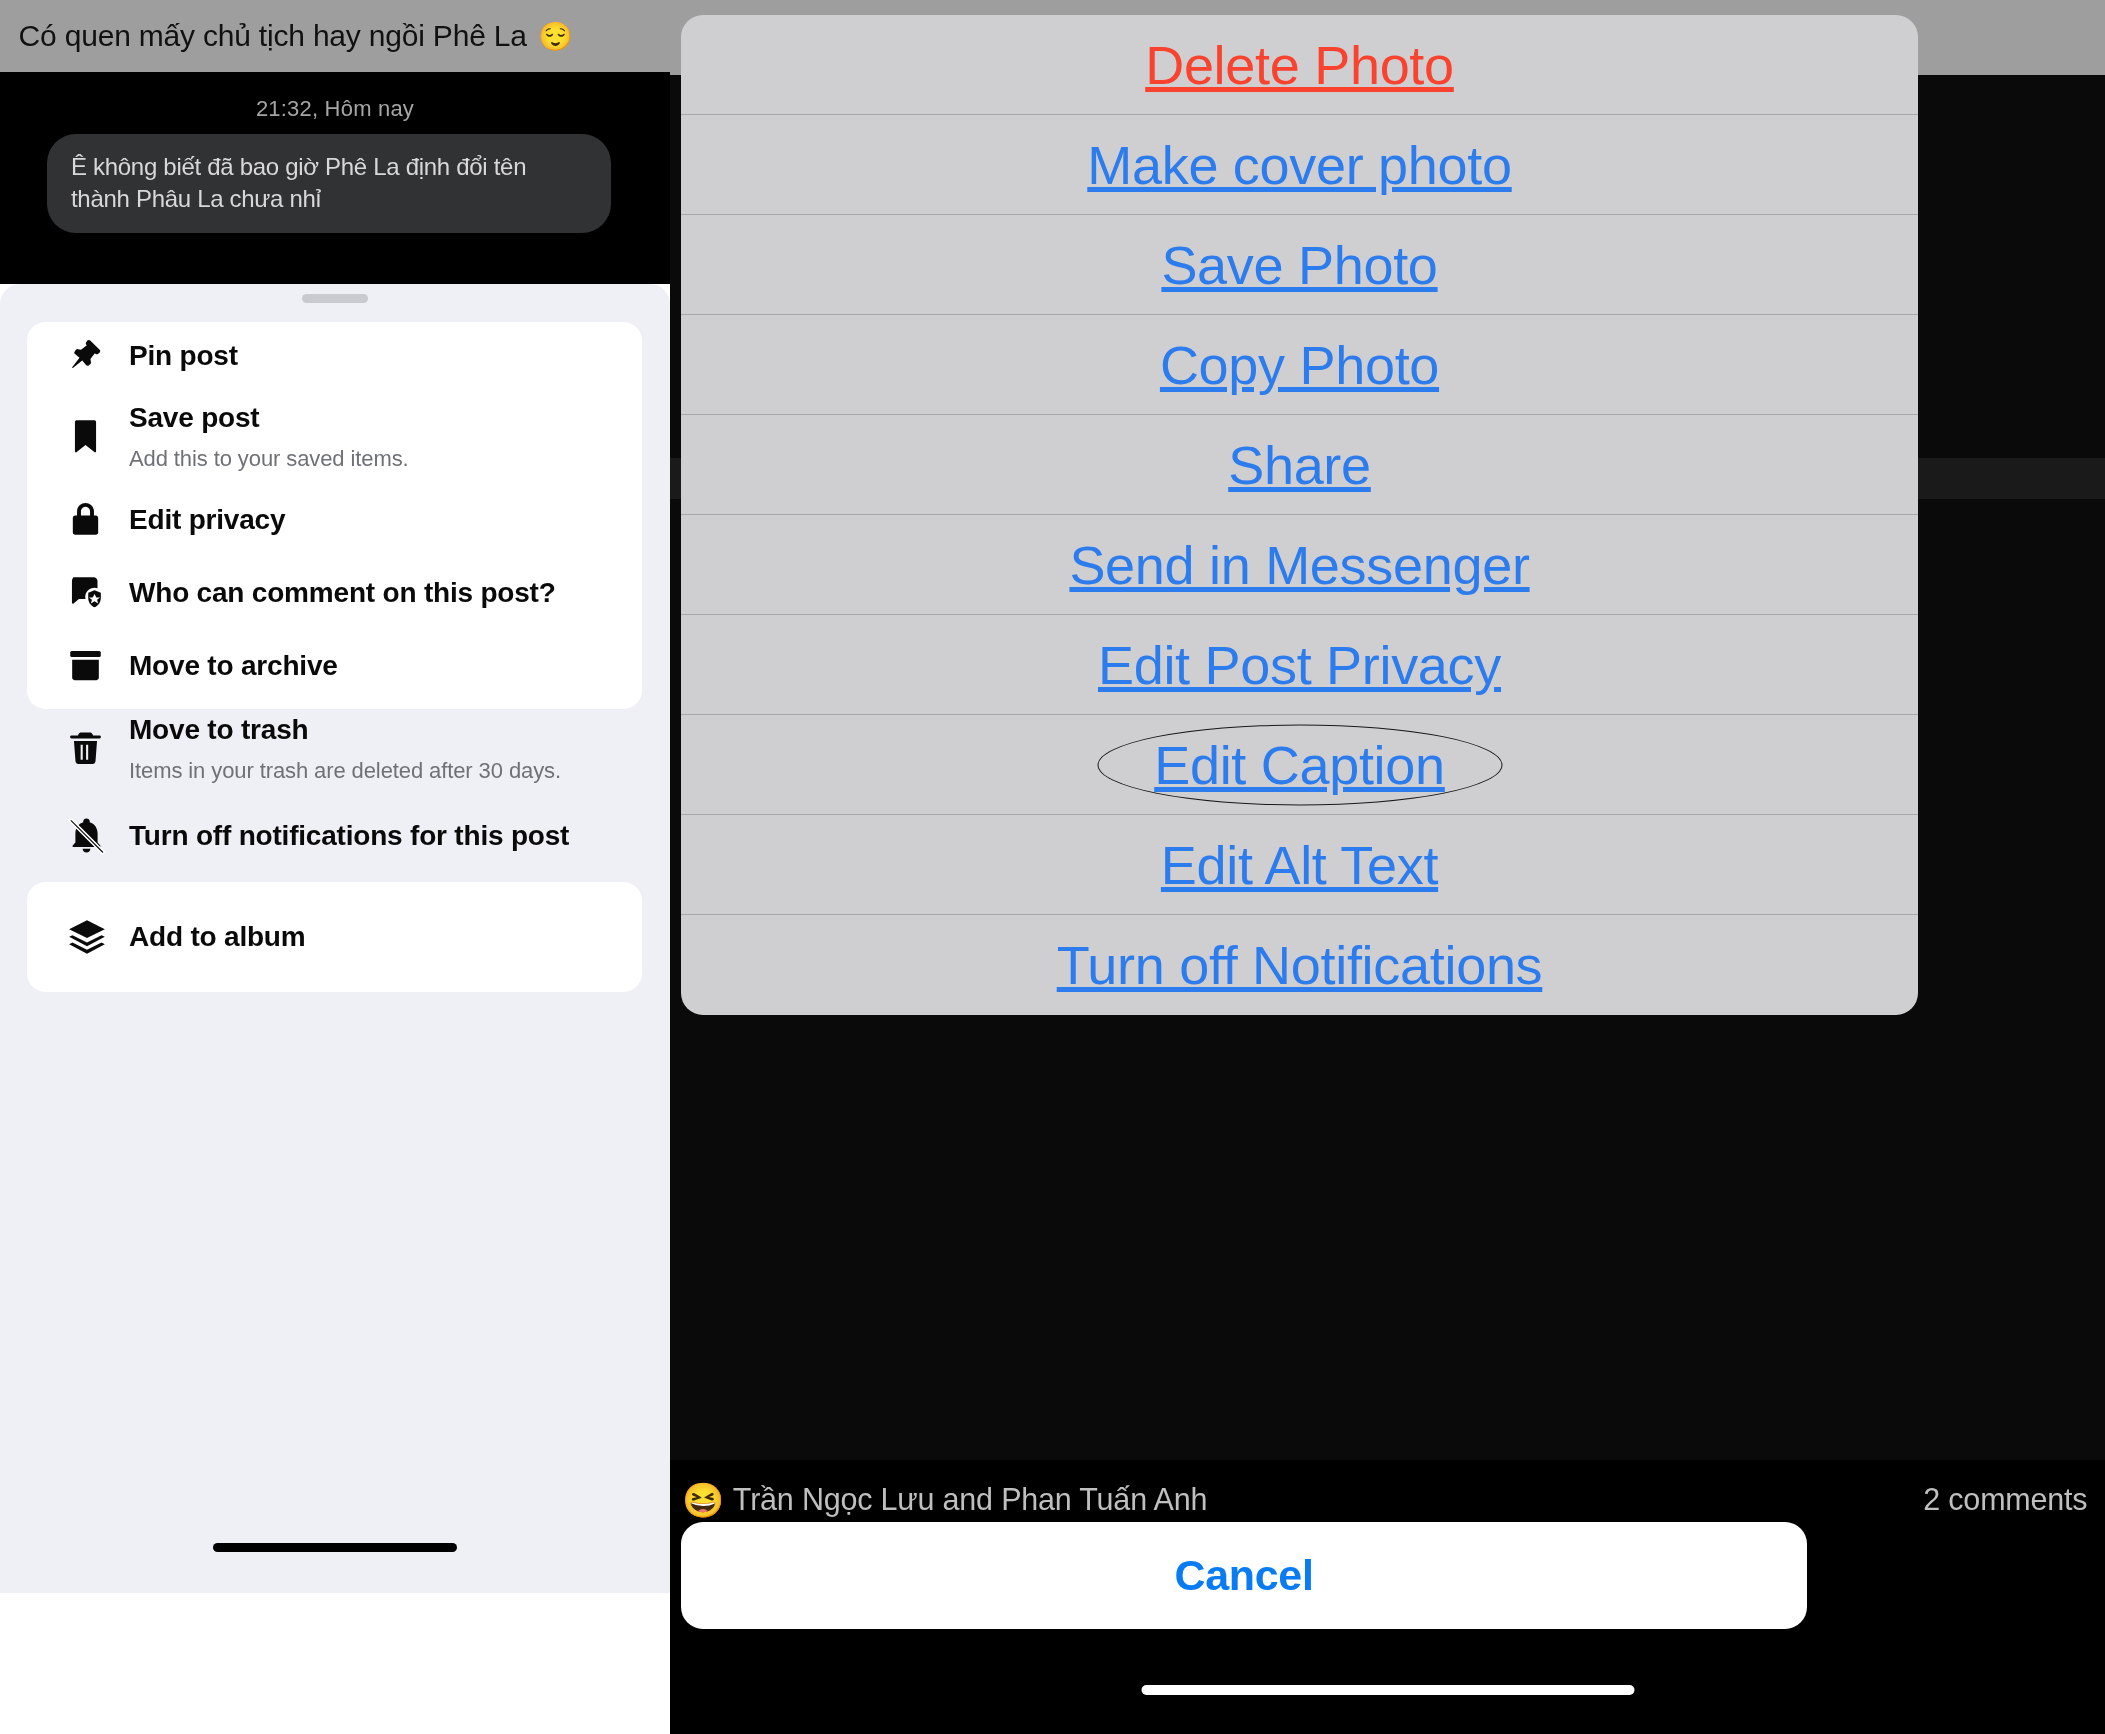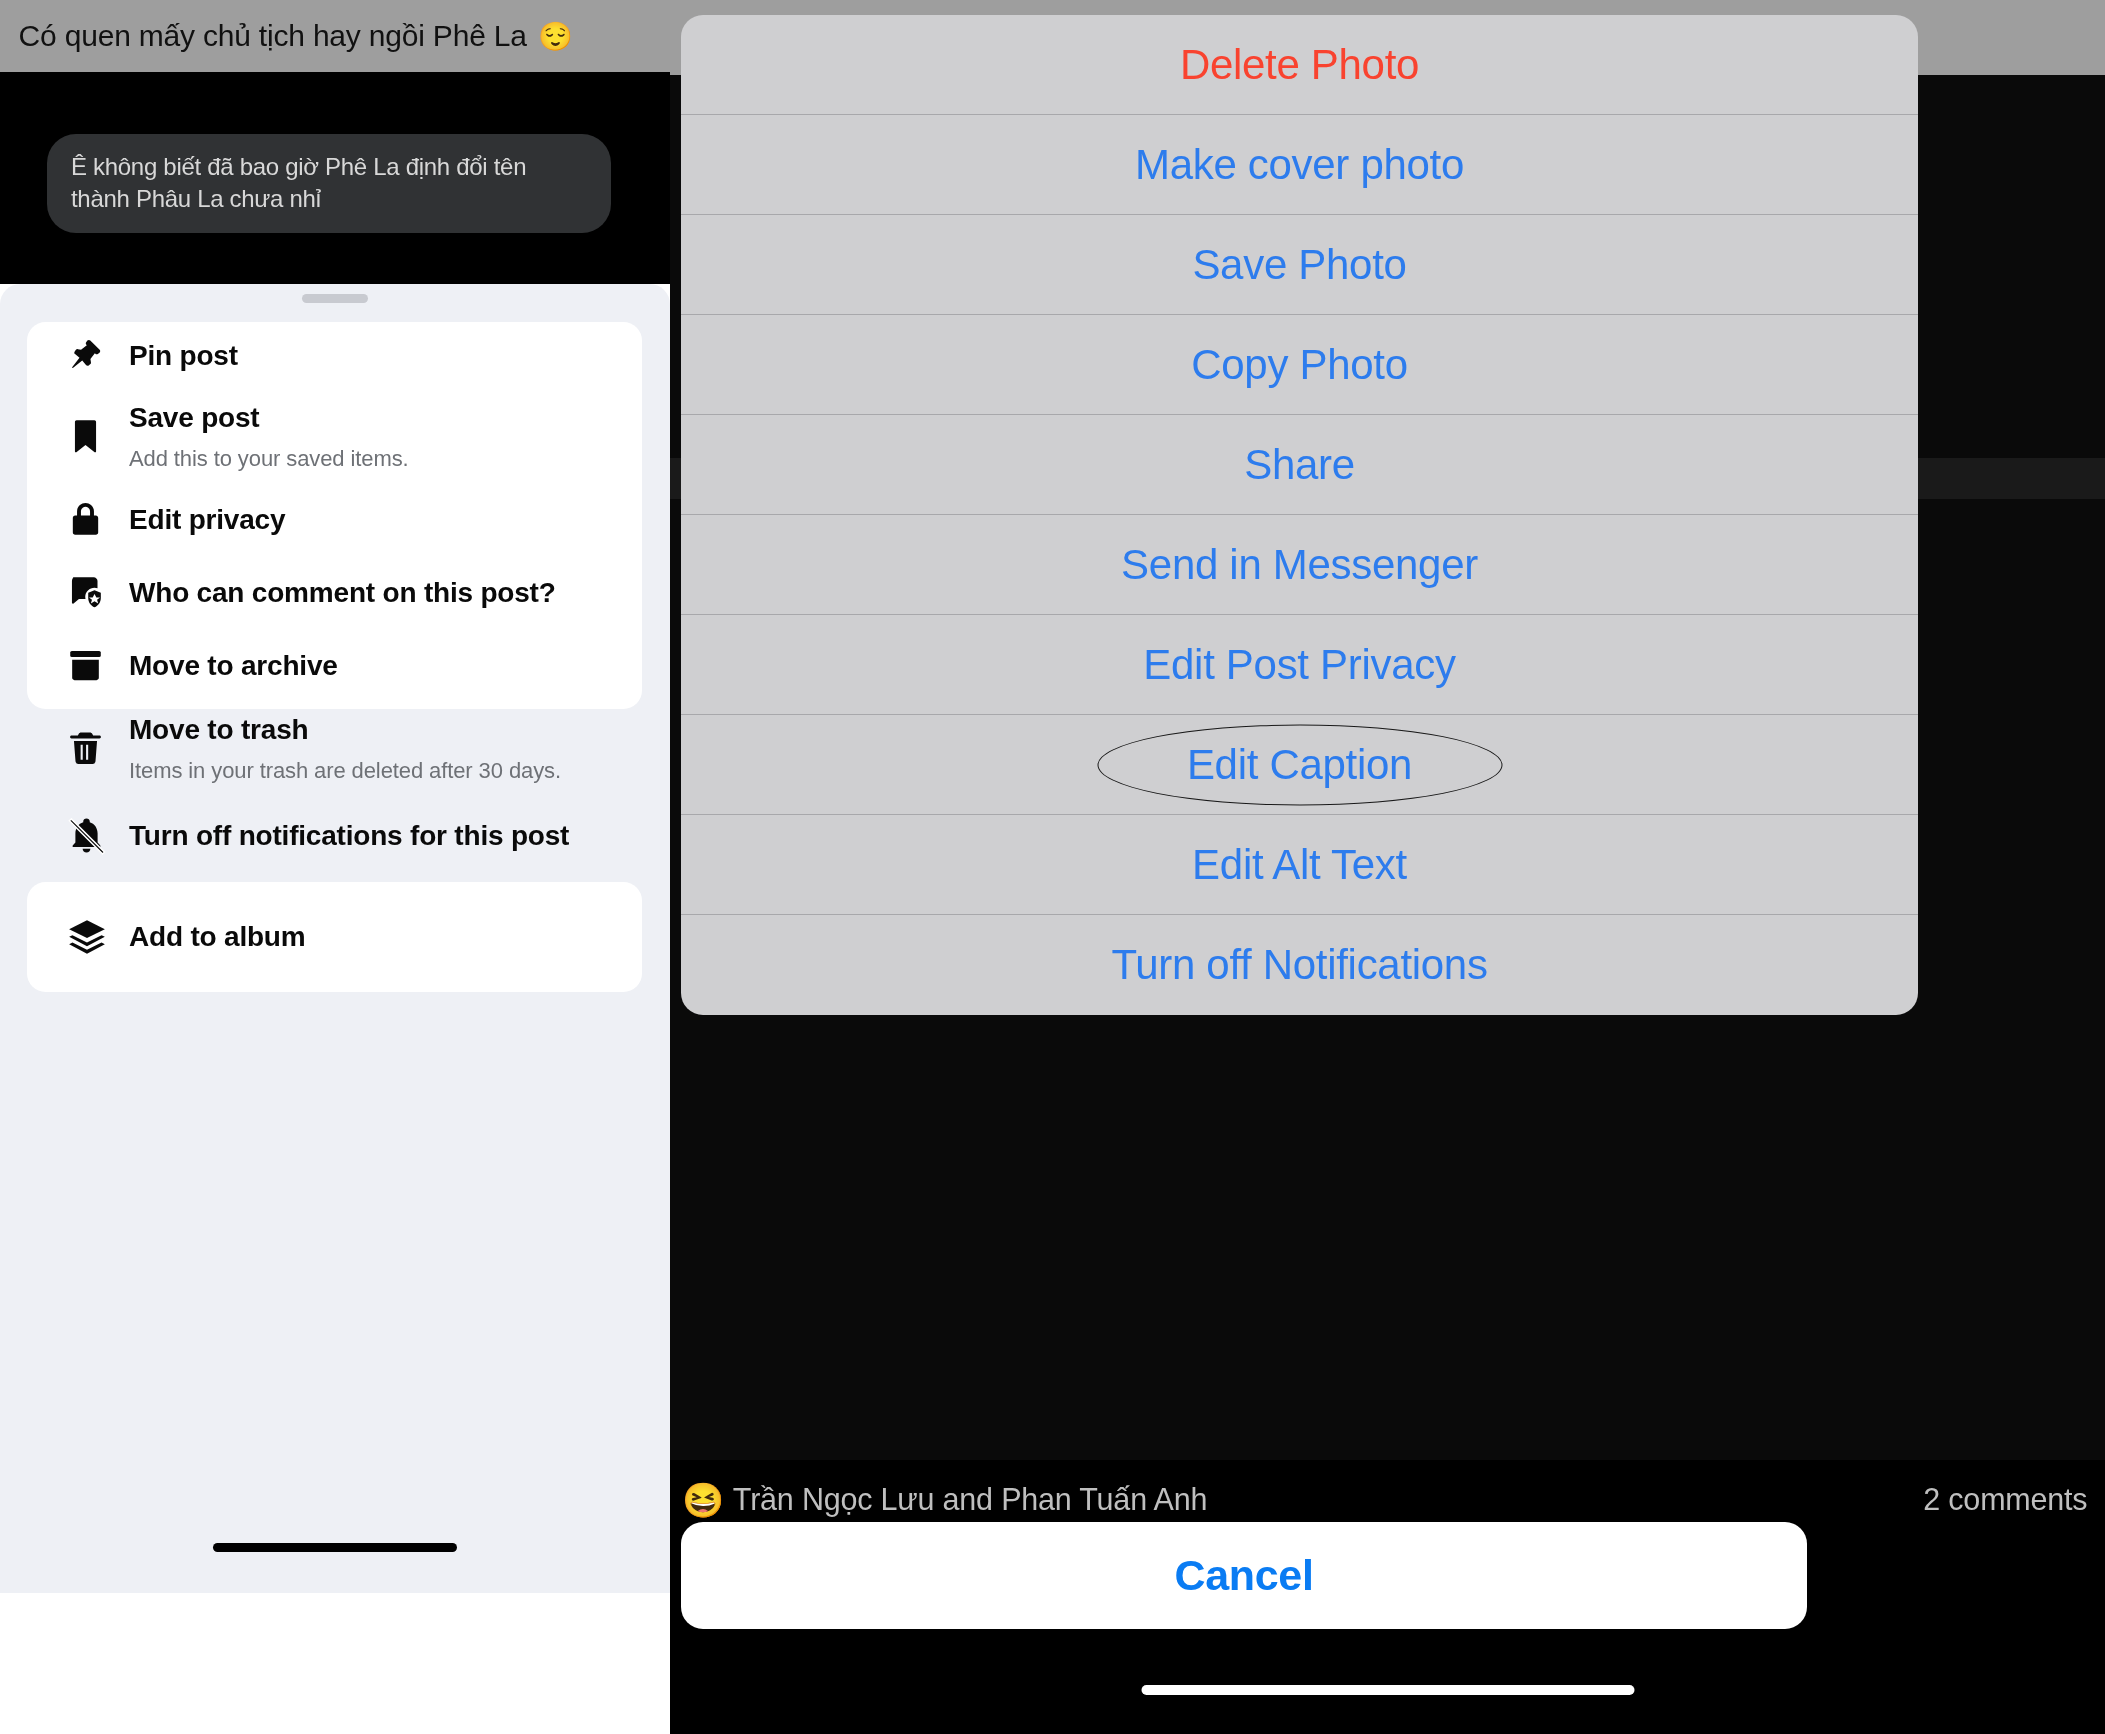--- a/index.html
+++ b/index.html
@@ -139,21 +139,21 @@
     overflow:hidden;
   }
   .as-item {
     height:100px;
     display:flex; align-items:center; justify-content:center;
     border-bottom:0.8px solid #a8a8ab;
     position:relative;
   }
   .as-item:last-child { border-bottom:none; }
   .as-label {
-    font-size:42px; letter-spacing:-0.3px; white-space:nowrap;
+    font-size:54px; letter-spacing:-0.3px; white-space:nowrap;text-decoration:underline;
   }
   .as-destructive { color:#f9432f; }
   .as-default { color:#2d7ced; }
 
   .ellipse-annotation {
     position:absolute;
     left:50%; top:50%;
     transform:translate(-50%,-50%);
     width:405px; height:81px;
     border:1.7px solid #1a1a1a;
@@ -182,20 +182,21 @@
 <div class="screen">
 
   <div class="left-phone">
 
     <div class="chat-banner">
       <span class="chat-banner-text">Có quen mấy chủ tịch hay ngồi Phê La</span>
       <span class="banner-emoji">😌</span>
     </div>
 
     <div class="chat-body">
+      <div class="chat-time">21:32, Hôm nay</div>
       <div class="bubble">
         <div class="bubble-text">Ê không biết đã bao giờ Phê La định đổi tên thành Phâu La chưa nhỉ</div>
       </div>
     </div>
 
     <div class="sheet">
       <div class="grabber"></div>
 
       <div class="card card-main">
 

